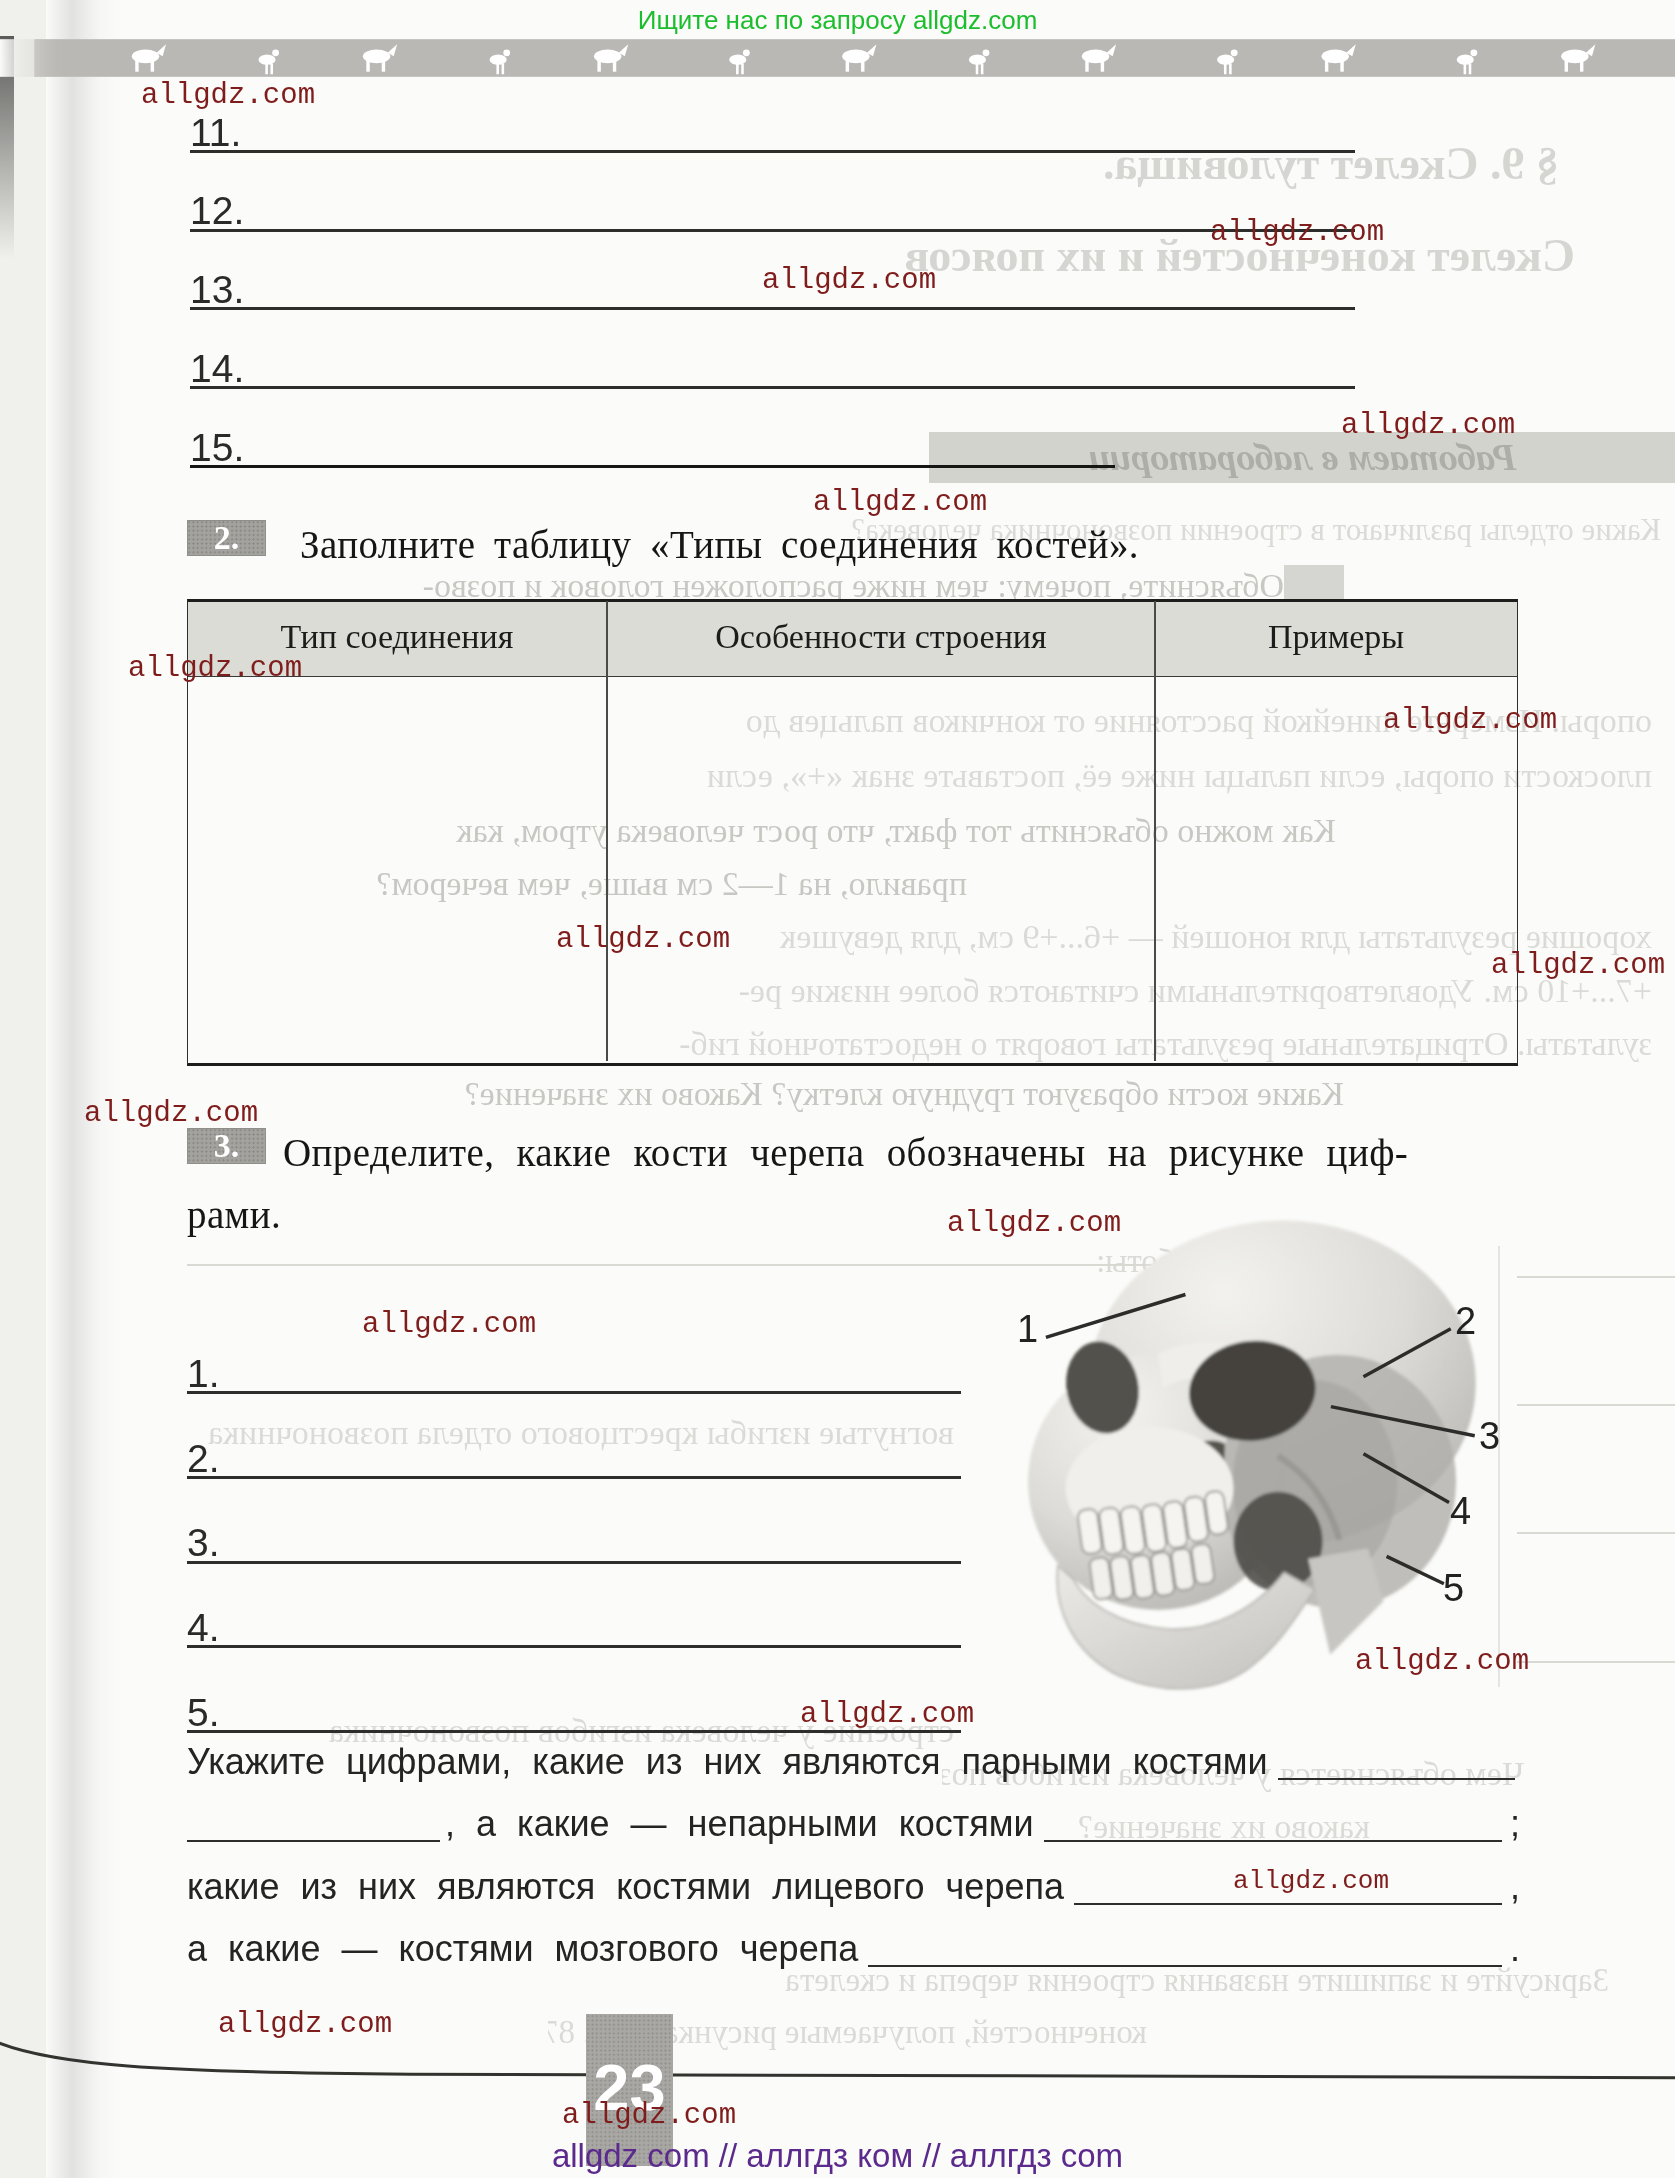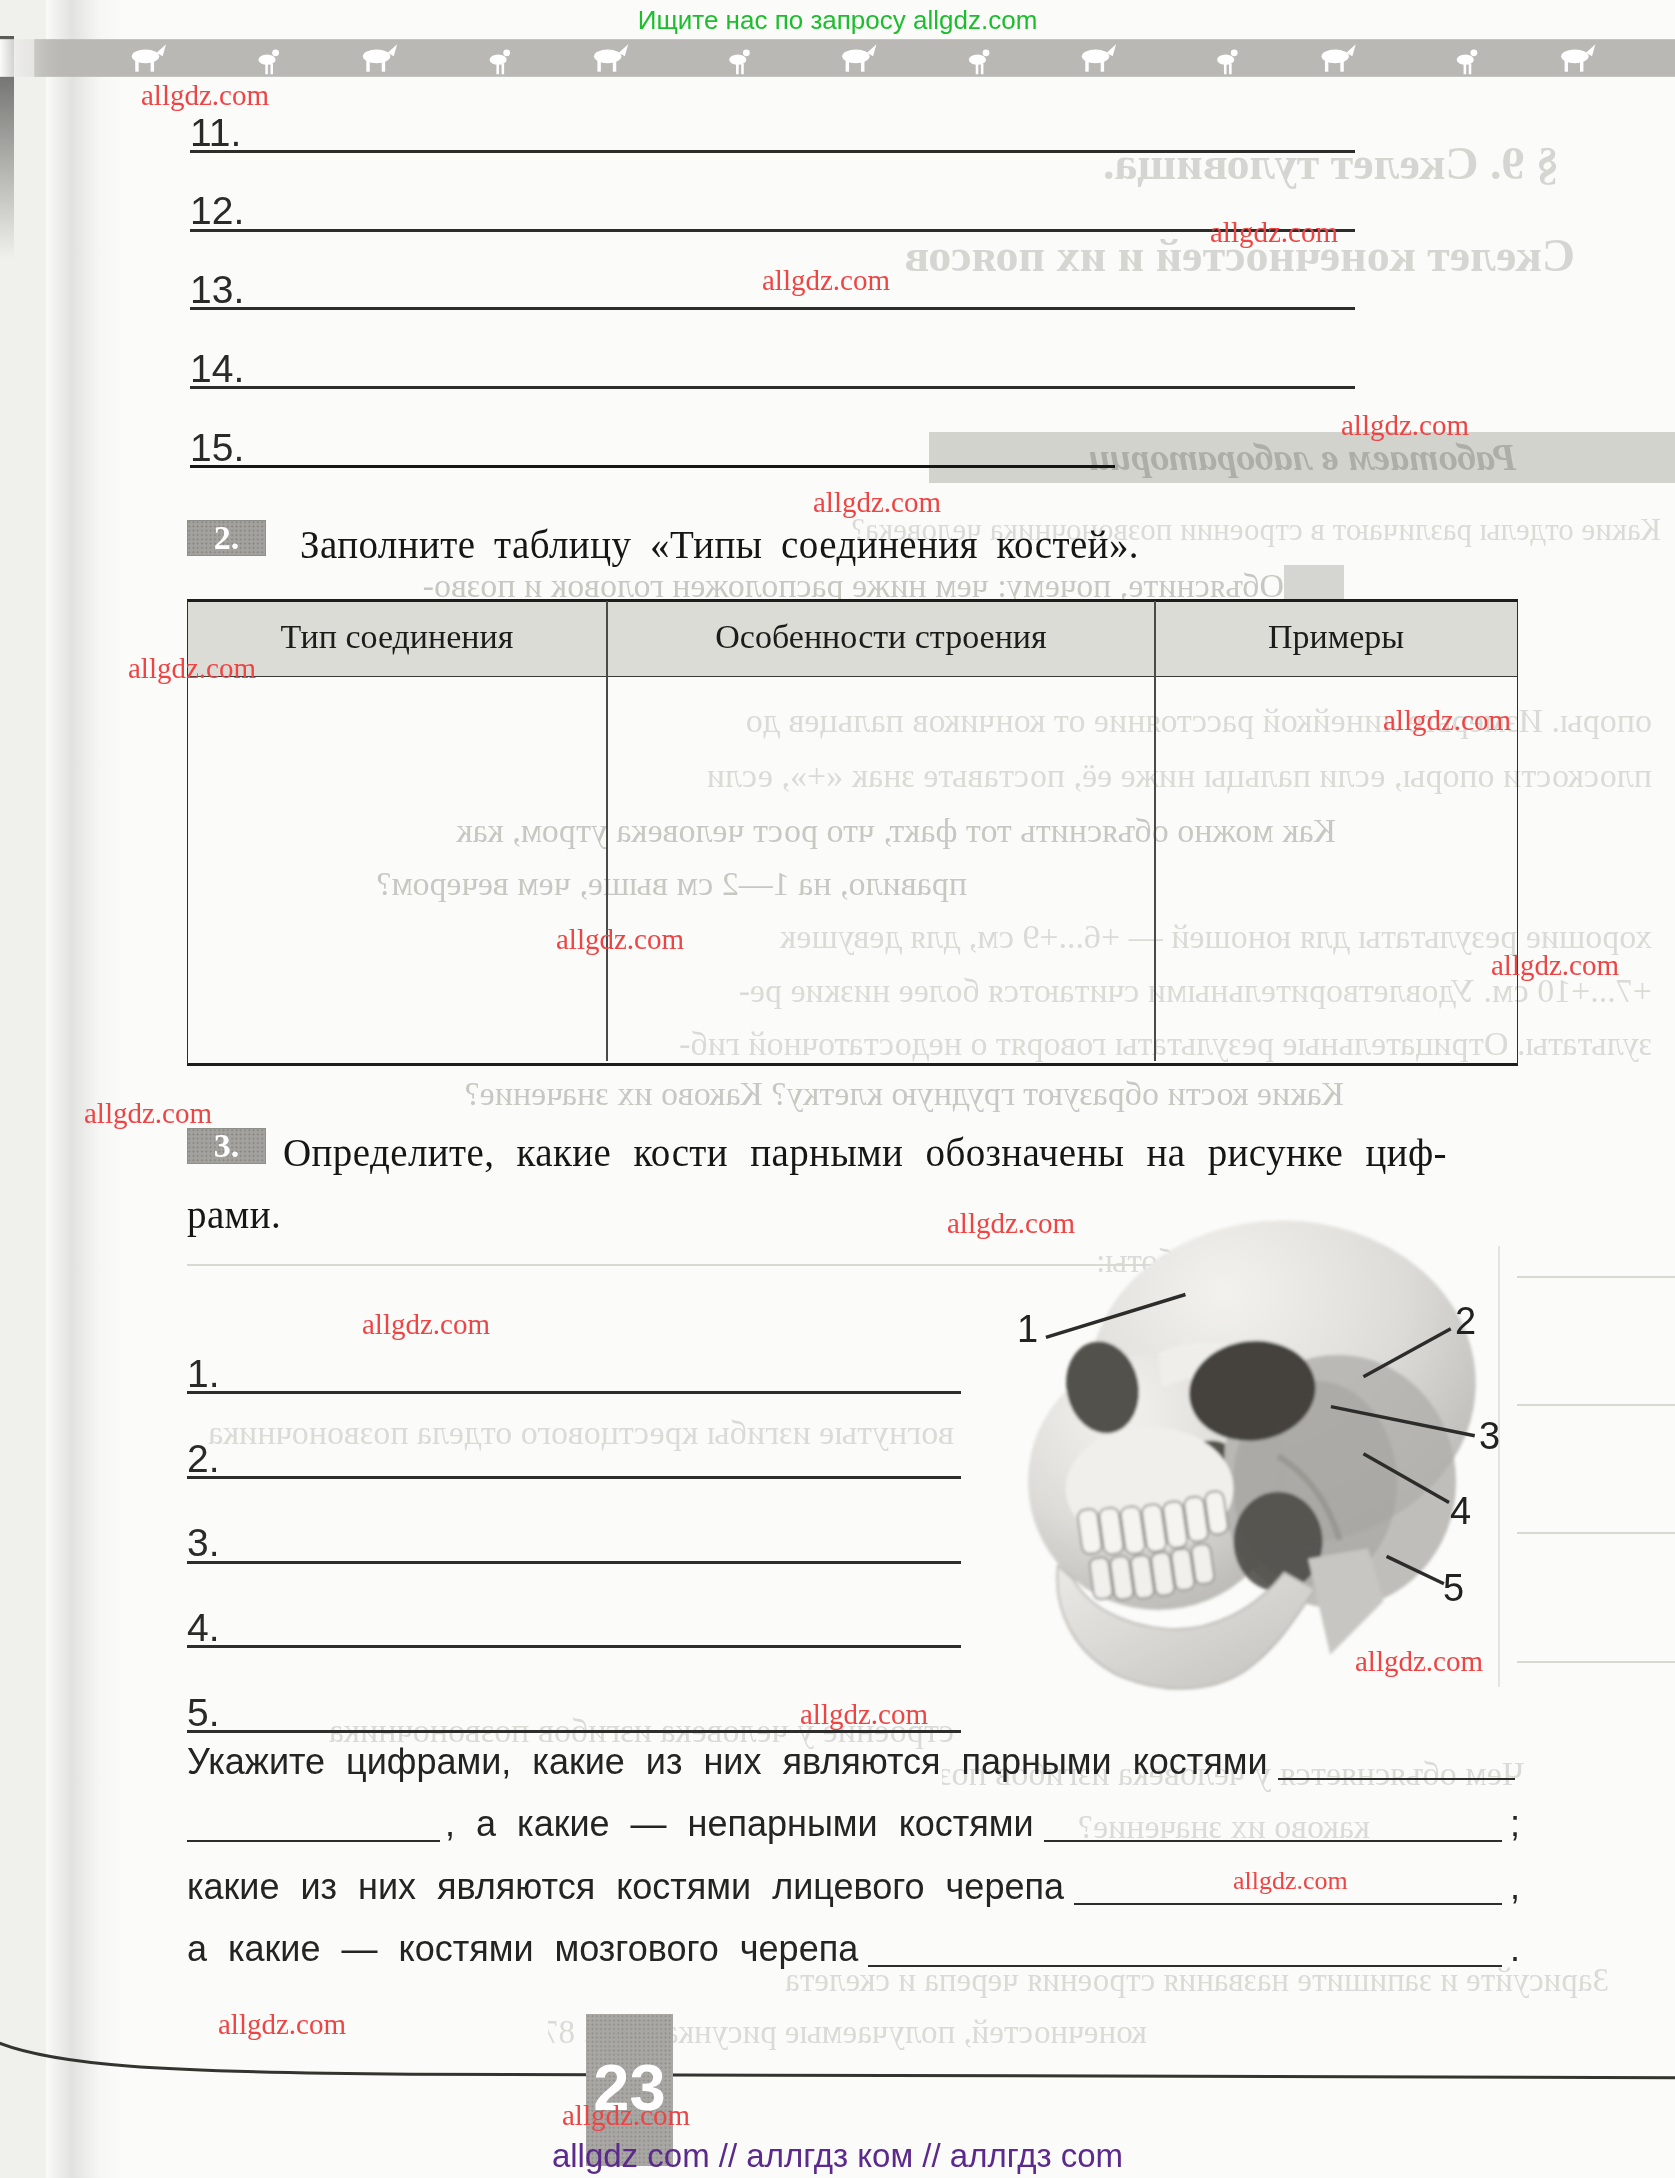--- a/index.html
+++ b/index.html
@@ -9,21 +9,21 @@
   .spine-shadow{position:absolute;left:45px;top:0;width:77px;height:2179px;
      background:linear-gradient(90deg,rgba(0,0,0,0) 0%,rgba(0,0,0,.10) 35%,rgba(0,0,0,.02) 70%,rgba(0,0,0,0) 100%);}
   .left-margin{position:absolute;left:0;top:0;width:46px;height:2179px;background:#f0f0ed;}
   .corner-sliver{position:absolute;left:0;top:36px;width:13.7px;height:223px;
      background:linear-gradient(180deg,rgba(40,40,38,.75),rgba(40,40,38,0));}
   
   .promo-top{position:absolute;top:5.1px;left:50%;transform:translateX(-50%);
      font-family:"Liberation Sans",sans-serif;font-size:26px;color:#1dbe2e;white-space:nowrap;}
   .animal-band{position:absolute;left:0;top:39px;width:1675px;height:38px;}
   
-  .wm{position:absolute;font-family:Liberation Serif, serif;font-size:29px;color:#ef4444;white-space:nowrap;}
+  .wm{position:absolute;font-family:Liberation Mono, monospace;font-size:29px;color:#7f1d1d;white-space:nowrap;}
   
   .bleed{position:absolute;transform:scaleX(-1);font-family:"Liberation Serif",serif;
      color:#8f8f8a;opacity:.30;white-space:nowrap;overflow:hidden;filter:blur(0.5px);}
   .bleed.dark{opacity:.42;color:#828279;}
   .bleed-title{position:absolute;transform:scaleX(-1);font-weight:bold;color:#9a9a95;opacity:.38;
      white-space:nowrap;filter:blur(0.7px);font-family:"Liberation Serif",serif;}
   .bleed-band{position:absolute;background:#d3d3cе;background:#d3d3ce;overflow:hidden;}
   .bleed-band span{display:block;transform:scaleX(-1);font-style:italic;font-weight:bold;
      font-family:"Liberation Serif",serif;color:#a5a5a0;opacity:.8;text-align:center;}
   .bleed-square{position:absolute;background:#b7b7b2;opacity:.55;}
@@ -158,21 +158,21 @@
 
   <div class="tbl-head" style="left:188px;top:601px;width:1329px;height:75px;"></div>
   <div class="tbl-border" style="left:187px;top:599px;width:1329px;height:461px;"></div>
   <div class="vline" style="left:606px;top:601px;height:460px;"></div>
   <div class="vline" style="left:1154px;top:601px;height:460px;"></div>
   <div class="th" style="left:188px;top:618px;width:418px;">Тип соединения</div>
   <div class="th" style="left:608px;top:618px;width:546px;">Особенности строения</div>
   <div class="th" style="left:1156px;top:618px;width:360px;">Примеры</div>
 
   <div class="badge" style="left:187px;top:1128px;">3.</div>
-  <div class="task-title" style="left:283px;top:1130px;word-spacing:12px;">Определите, какие кости парными обозначены на рисунке циф-</div>
+  <div class="task-title" style="left:283px;top:1130px;word-spacing:12px;">Определите, какие кости черепа обозначены на рисунке циф-</div>
   <div class="task-title" style="left:187px;top:1192px;">рами.</div>
 
   <div class="num" style="left:187px;top:1357px;">1.</div>
   <div class="rule" style="left:187px;top:1391px;width:774px;"></div>
   <div class="num" style="left:187px;top:1442px;">2.</div>
   <div class="rule" style="left:187px;top:1476px;width:774px;"></div>
   <div class="num" style="left:187px;top:1526px;">3.</div>
   <div class="rule" style="left:187px;top:1561px;width:774px;"></div>
   <div class="num" style="left:187px;top:1611px;">4.</div>
   <div class="rule" style="left:187px;top:1645px;width:774px;"></div>

